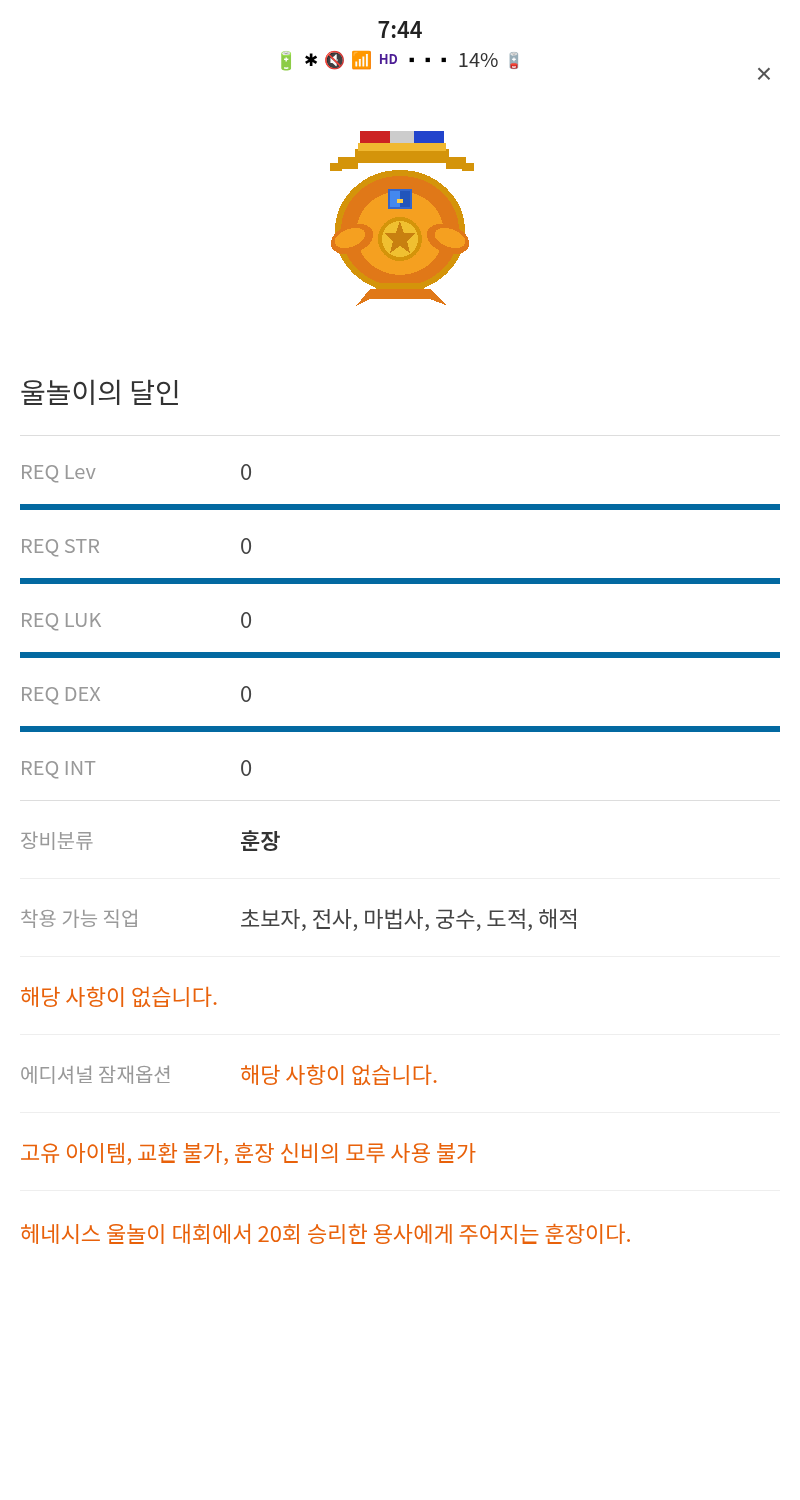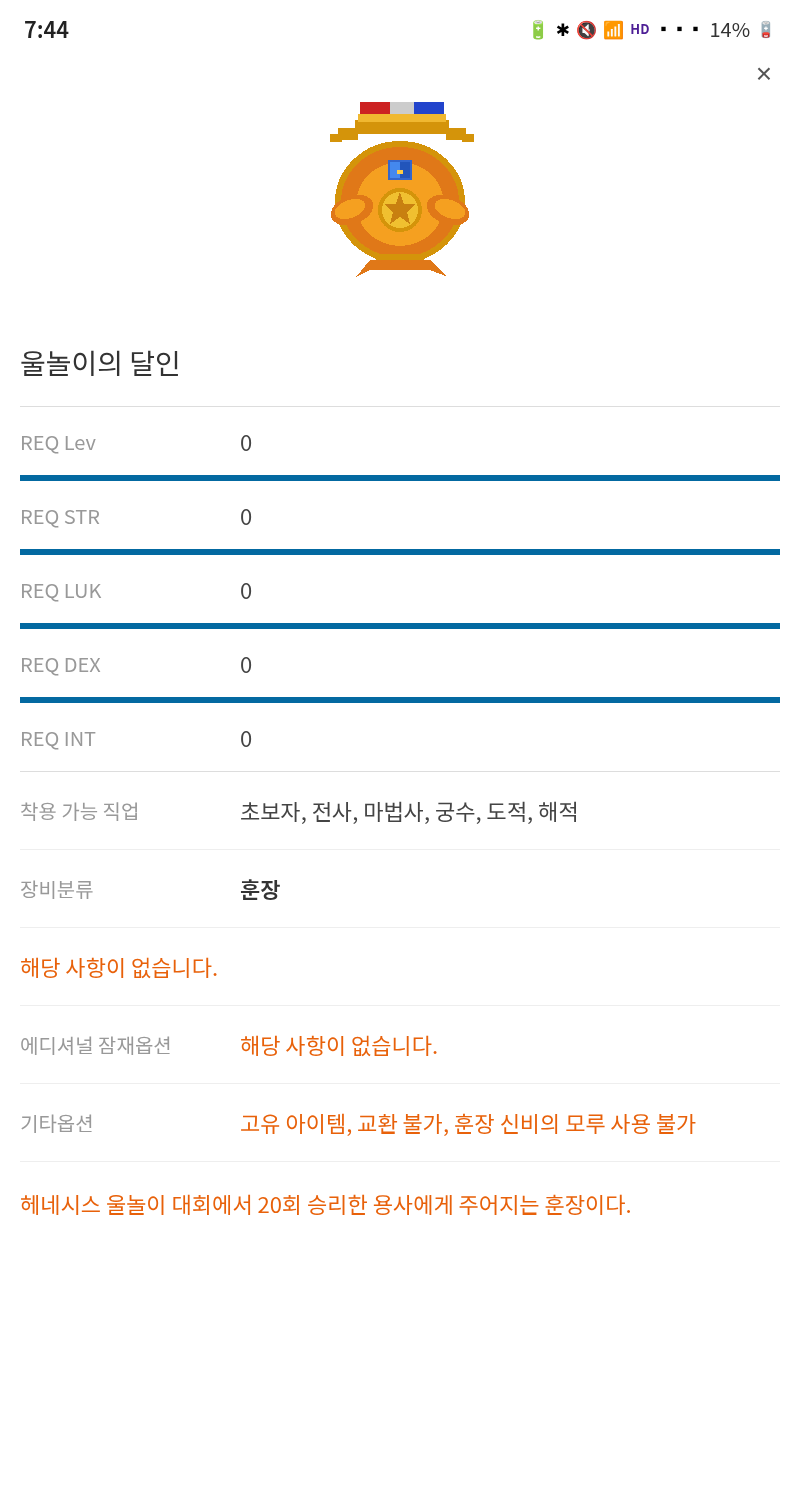--- a/index.html
+++ b/index.html
@@ -13,20 +13,21 @@
       position: relative;
     }
 
     
     .status-bar {
       display: flex;
       justify-content: space-between;
       align-items: center;
       padding: 12px 24px 8px 24px;
       background: #fff;
+      flex-direction: column;
     }
     .status-time {
       font-size: 22px;
       font-weight: 600;
       color: #222;
     }
     .status-icons {
       display: flex;
       align-items: center;
       gap: 6px;
@@ -237,40 +238,39 @@
     <span class="stat-label">REQ INT</span>
     <span class="stat-value">0</span>
   </div>
 </div>
 
 <div class="divider"></div>
 
 <div class="info-section">
 
   <div class="info-row">
+    <span class="info-label">장비분류</span>
+    <span class="info-value bold">훈장</span>
+  </div>
+
+  <div class="info-row">
     <span class="info-label">착용 가능 직업</span>
     <span class="info-value">초보자, 전사, 마법사, 궁수, 도적, 해적</span>
   </div>
 
   <div class="info-row">
-    <span class="info-label">장비분류</span>
-    <span class="info-value bold">훈장</span>
-  </div>
-
-  <div class="info-row">
     <span class="info-value orange">해당 사항이 없습니다.</span>
   </div>
 
   <div class="info-row">
     <span class="info-label">에디셔널 잠재옵션</span>
     <span class="info-value orange">해당 사항이 없습니다.</span>
   </div>
 
   <div class="info-row">
-    <span class="info-label">기타옵션</span>
     <span class="info-value orange">고유 아이템, 교환 불가, 훈장 신비의 모루 사용 불가</span>
   </div>
 
 </div>
 
 <div class="bottom-desc">
   <p class="bottom-desc-text">헤네시스 울놀이 대회에서 20회 승리한 용사에게 주어지는 훈장이다.</p>
 </div>
 
 </body></html>

